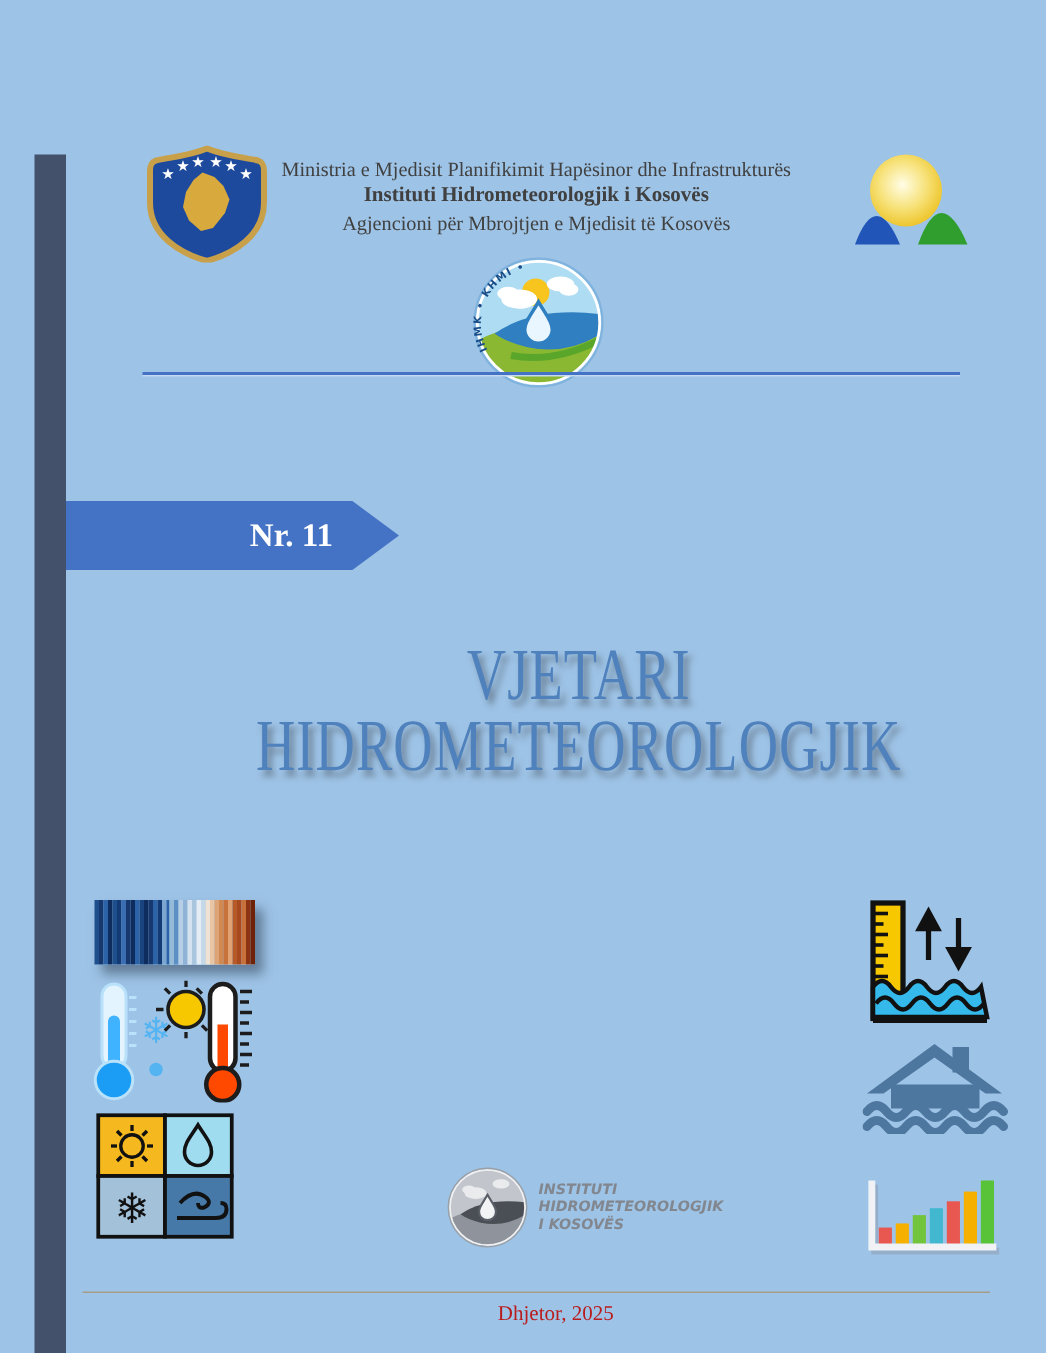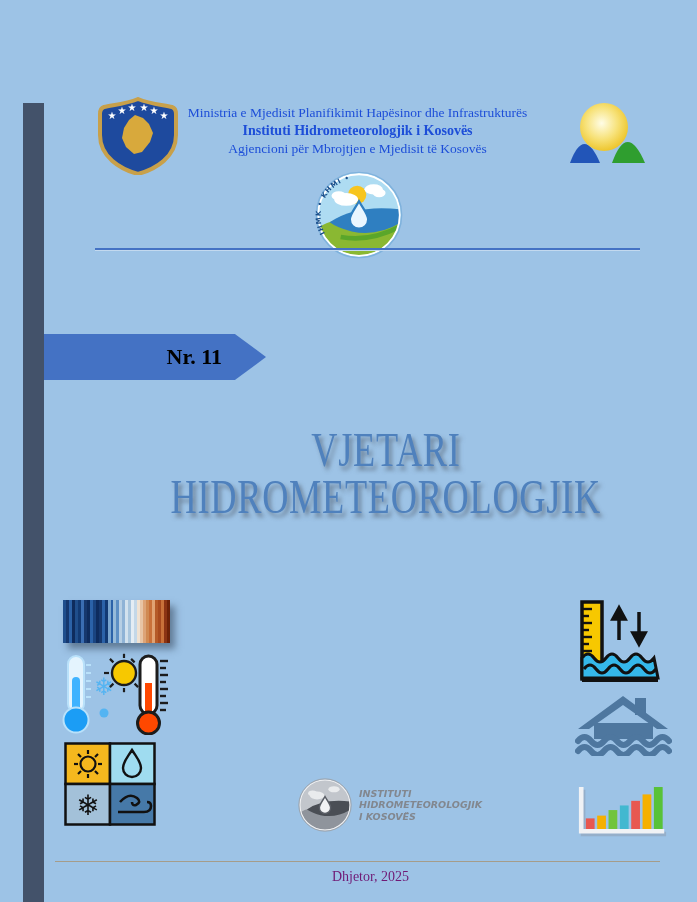--- a/index.html
+++ b/index.html
@@ -11,40 +11,40 @@
     font-family:"Liberation Serif",serif;
   }
   .accent-bar{
     position:absolute;left:23px;top:103px;width:21px;height:799px;
     background:#43526a;
   }
   
   .coat{position:absolute;left:98px;top:97px;width:80px;height:78px;}
   .ministry{
     position:absolute;left:175px;top:104px;width:365px;
-    text-align:center;color:#1d4ed8;
+    text-align:center;color:#404040;
   }
   .m-line{font-size:13.5px;line-height:18px;}
   .m-line.bold{font-weight:bold;font-size:14px;}
   .kepa{position:absolute;left:567px;top:101px;width:83px;height:64px;}
   .seal{position:absolute;left:314px;top:171px;width:90px;height:88px;z-index:4;}
   .rule-top{
     position:absolute;left:95px;top:248px;width:545px;height:0;
     border-top:2px solid #4472c4;border-bottom:1px solid #c3d9ef;z-index:5;
   }
   
   .banner{
     position:absolute;left:44px;top:334px;width:222px;height:46px;
     background:#4472c4;
     clip-path:polygon(0 0,86% 0,100% 50%,86% 100%,0 100%);
     display:flex;align-items:center;justify-content:flex-end;
     padding-right:44px;box-sizing:border-box;
   }
   .banner span{
-    color:#000000;font-weight:bold;font-size:22px;
+    color:#ffffff;font-weight:bold;font-size:22px;
     font-family:"Liberation Serif",serif;
   }
   
   .title-block{
     position:absolute;left:44px;right:0;top:426px;text-align:center;
     color:#4f81bd;
     margin-left:30px;
   }
   .title-line{
     display:inline-block;
@@ -84,21 +84,21 @@
     margin-left:7px;
     font-family:"DejaVu Sans",sans-serif;font-weight:bold;font-style:italic;
     font-size:9.5px;line-height:11.5px;color:#82878f;letter-spacing:0;
   }
   .rule-bottom{
     position:absolute;left:55px;top:861px;width:605px;height:0;
     border-top:1.5px solid #a59c8a;
   }
   .date{
     position:absolute;left:44px;right:0;top:869px;text-align:center;
-    color:#701a75;font-size:14px;
+    color:#b91c1c;font-size:14px;
   }
 </style>
 </head>
 <body>
 
 <div class="page" style="background: rgb(157, 195, 230);">
 
   <div class="accent-bar" style="background: rgb(67, 82, 106);"></div>
 
   <svg class="coat" viewBox="0 0 80 78">

